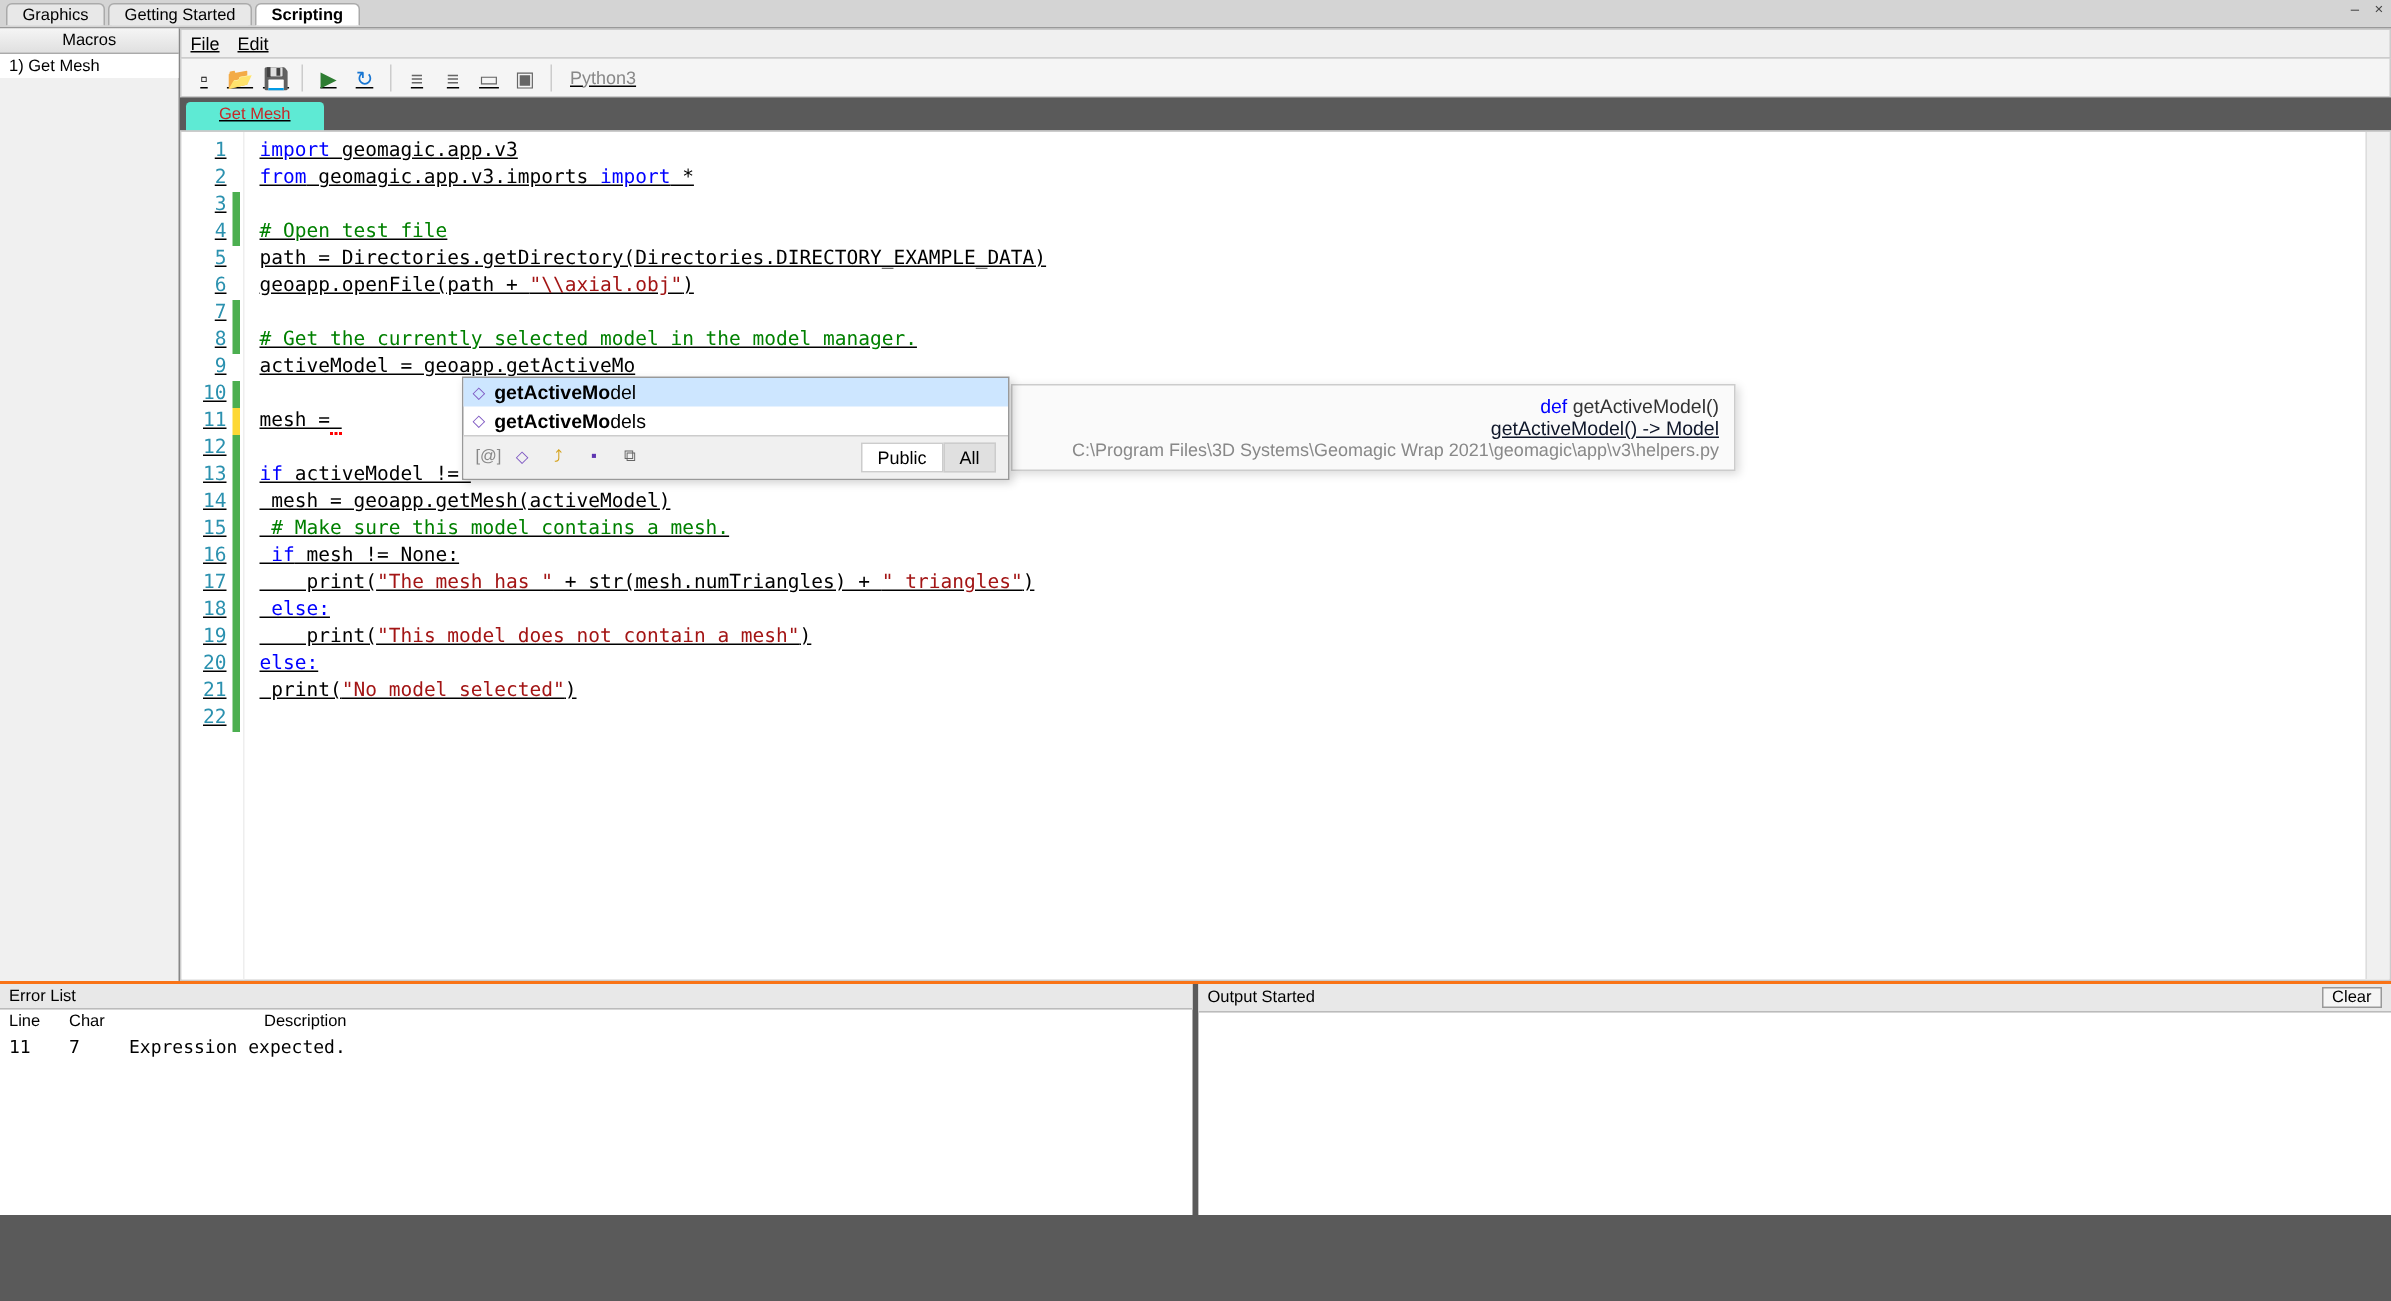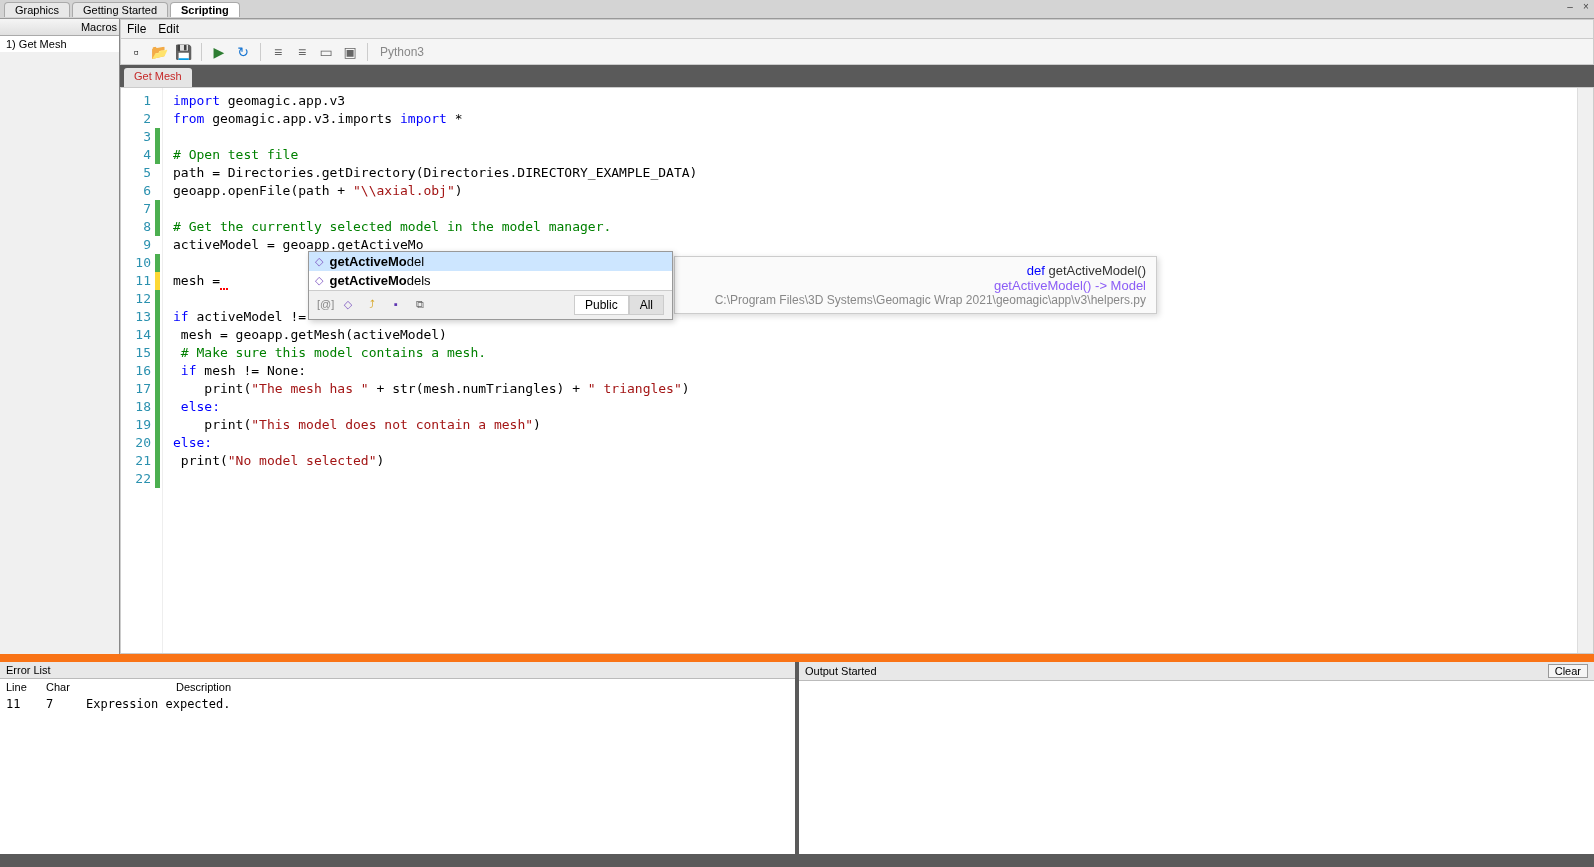--- a/index.html
+++ b/index.html
@@ -49,35 +49,36 @@
 .sidebar {
   width: 120px;
   background: #f0f0f0;
   border-right: 1px solid #888;
   display: flex;
   flex-direction: column;
 }
 .sidebar-header {
   background: linear-gradient(#f5f5f5,#e0e0e0);
   border-bottom: 1px solid #aaa;
-  text-align: right;
+  text-align: center;
   padding: 2px;
   font-size: 11px;
 }
 .sidebar-item {
   padding: 2px 6px;
   background: #fff;
   font-size: 11px;
   cursor: pointer;
 }
 .editor-pane {
   flex: 1;
   background: #5a5a5a;
   display: flex;
   flex-direction: column;
+  text-decoration: underline;
 }
 .menubar {
   background: #f0f0f0;
   border: 1px solid #ccc;
   height: 20px;
   display: flex;
   align-items: center;
   padding: 0 6px;
   gap: 12px;
   font-size: 12px;
@@ -102,22 +103,22 @@
 .tb-sep { width: 1px; height: 18px; background: #ccc; margin: 0 2px; }
 .tb-label { color: #888; font-size: 12px; margin-left: 4px; }
 .doc-tabs {
   background: #5a5a5a;
   height: 22px;
   display: flex;
   padding-left: 4px;
   padding-top: 3px;
 }
 .doc-tab {
-  background: #e5e5e5;
-  padding: 2px 10px;
+  background: #5eead4;
+  padding: 2px 22px;
   border-radius: 3px 3px 0 0;
   font-size: 11px;
   color: #c62828;
   cursor: pointer;
 }
 .code-area {
   flex: 1;
   background: #fff;
   border: 1px solid #ccc;
   position: relative;
@@ -201,26 +202,26 @@
   background: #fafafa;
   border: 1px solid #ccc;
   box-shadow: 2px 2px 6px rgba(0,0,0,0.15);
   padding: 6px 10px;
   font-size: 13px;
   z-index: 9;
   text-align: right;
 }
 .tt-sig { color: #333; }
 .tt-kw { color: #0000ff; }
-.tt-ret { color: #8b5cf6; }
+.tt-ret { color: #0f172a; text-decoration: underline; }
 .tt-path { color: #888; font-size: 12px; }
 .bottom-panels {
   display: flex;
-  height: 200px;
-  border-top: 8px solid #f97316;
+  height: 156px;
+  border-top: 2px solid #f97316;
 }
 .panel {
   background: #fff;
   display: flex;
   flex-direction: column;
 }
 .panel-left { flex: 1; border-right: 4px solid #5a5a5a; }
 .panel-right { flex: 1; }
 .panel-header {
   background: #e8e8e8;

